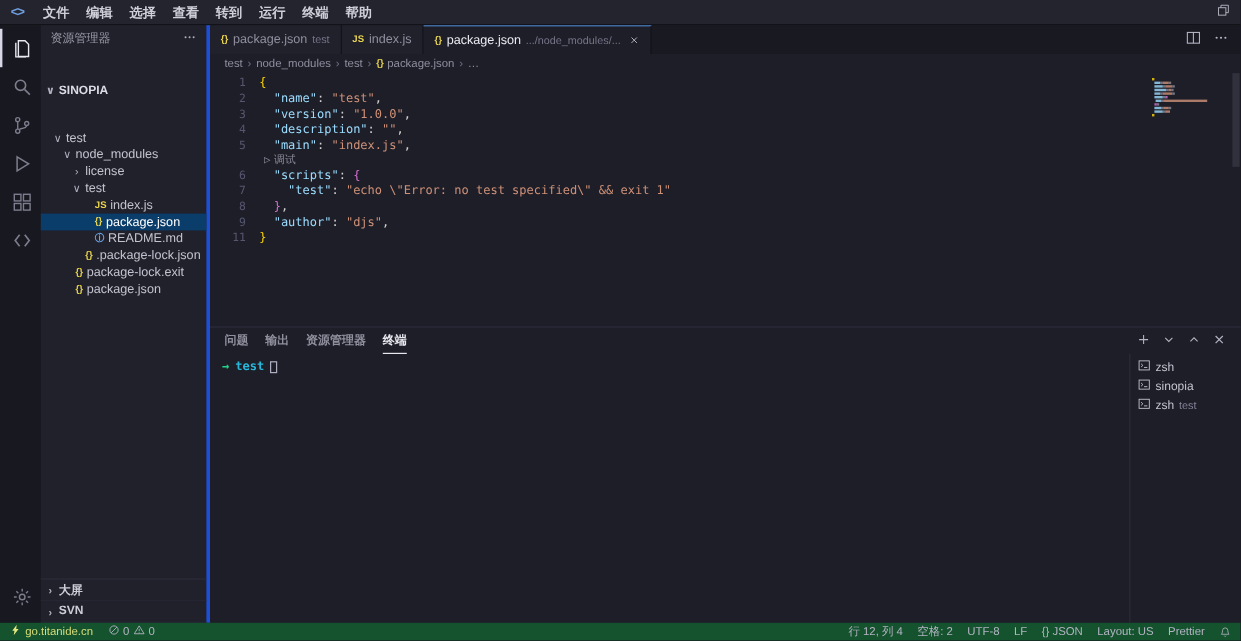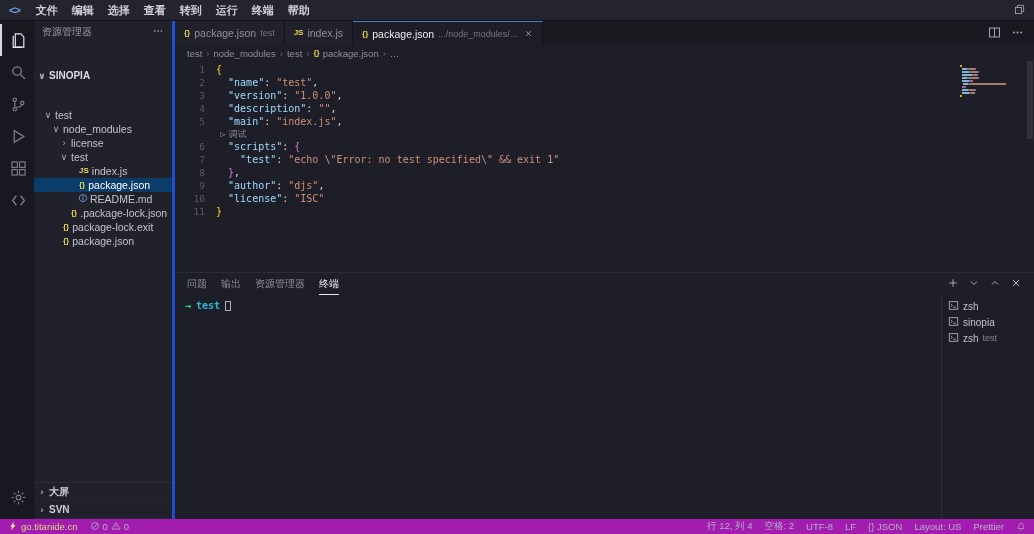--- a/index.html
+++ b/index.html
@@ -65,36 +65,36 @@
   .tk-b2{color:#da70d6;}
   .codelens{height:12px;display:flex;align-items:center;gap:3px;padding-left:45px;color:#8a8a9a;font-size:9px;}
   .minimap{flex:0 0 64px;width:64px;padding:4px 2px 0 4px;}
   .mm-line{display:flex;height:2px;margin-bottom:1px;}
   .mm-tok{height:2px;display:inline-block;}
   .scrollstrip{flex:0 0 8px;position:relative;}
   .scrollthumb{position:absolute;top:0;left:1px;width:6px;height:78px;background:rgba(140,140,160,0.18);}
   
   .panel{flex:0 0 246px;border-top:1px solid #2c2c3c;display:flex;flex-direction:column;background:#1e1e28;min-height:0;}
   .panel-header{flex:0 0 22px;display:flex;align-items:center;padding:0 12px;gap:14px;font-size:10px;color:#8f8f9d;}
-  .ptab{height:21px;display:flex;align-items:center;cursor:default;border-bottom:1px solid transparent;}
+  .ptab{height:21px;display:flex;align-items:center;cursor:default;border-bottom:1px solid transparent;font-weight:bold;}
   .ptab.active{color:#e8e8f0;border-bottom:1px solid #e8e8f0;}
   .panel-actions{margin-left:auto;display:flex;align-items:center;gap:9px;color:#b5b5c4;}
   .panel-actions svg{width:12px;height:12px;}
   .panel-body{flex:1;display:flex;min-height:0;}
   .term-out{flex:1;font-family:"DejaVu Sans Mono","Liberation Mono",monospace;font-size:10px;padding:5px 10px;}
   .term-line{display:flex;align-items:center;gap:5px;}
   .t-prompt{color:#23d18b;font-weight:bold;}
   .t-cwd{color:#29b8db;font-weight:bold;}
   .t-cursor{display:inline-block;width:6px;height:10px;border:1px solid #aeaec0;box-sizing:border-box;}
   .term-list{flex:0 0 92px;border-left:1px solid #2b2b3a;padding-top:3px;font-size:10px;}
   .term-row{height:16px;display:flex;align-items:center;gap:4px;padding:0 6px;color:#c3c3cf;white-space:nowrap;overflow:hidden;}
   .term-row svg{width:11px;height:11px;flex:0 0 11px;}
   .term-row .detail{color:#83839a;font-size:9px;}
   
-  .statusbar{flex:0 0 15px;background:#a21caf;display:flex;align-items:center;font-size:9.5px;color:#b4b4c4;padding:0 8px;gap:12px;justify-content:center;}
+  .statusbar{flex:0 0 15px;background:#14532d;display:flex;align-items:center;font-size:9.5px;color:#b4b4c4;padding:0 8px;gap:12px;justify-content:center;}
   .sb-item{display:flex;align-items:center;gap:3px;cursor:default;white-space:nowrap;}
   .sb-item svg{width:10px;height:10px;}
   .remote-label{color:#d8dd7a;}
   .remote-ic{color:#e4e87e;}
   .sb-right{margin-left:auto;display:flex;align-items:center;gap:12px;}
 </style>
 </head>
 <body>
 
 <div class="app">
@@ -353,24 +353,20 @@
               <span class="ln">7</span>
               <span class="lc"><span>    </span><span class="tk-key">"test"</span><span>: </span><span class="tk-str">"echo \"Error: no test specified\" &amp;&amp; exit 1"</span></span>
             </div>
             <div class="code-line">
               <span class="ln">8</span>
               <span class="lc"><span>  </span><span class="tk-b2">}</span><span>,</span></span>
             </div>
             <div class="code-line">
               <span class="ln">9</span>
               <span class="lc"><span>  </span><span class="tk-key">"author"</span><span>: </span><span class="tk-str">"djs"</span><span>,</span></span>
-            </div>
-            <div class="code-line">
-              <span class="ln">10</span>
-              <span class="lc"><span>  </span><span class="tk-key">"license"</span><span>: </span><span class="tk-str">"ISC"</span></span>
             </div>
             <div class="code-line">
               <span class="ln">11</span>
               <span class="lc"><span class="tk-b1">}</span></span>
             </div>
           </div>
         <div class="minimap" id="minimap">
             <div class="mm-line">
               <span class="mm-tok" style="width: 2px; background: rgb(255, 215, 0); opacity: 0.8;"></span>
             </div>

